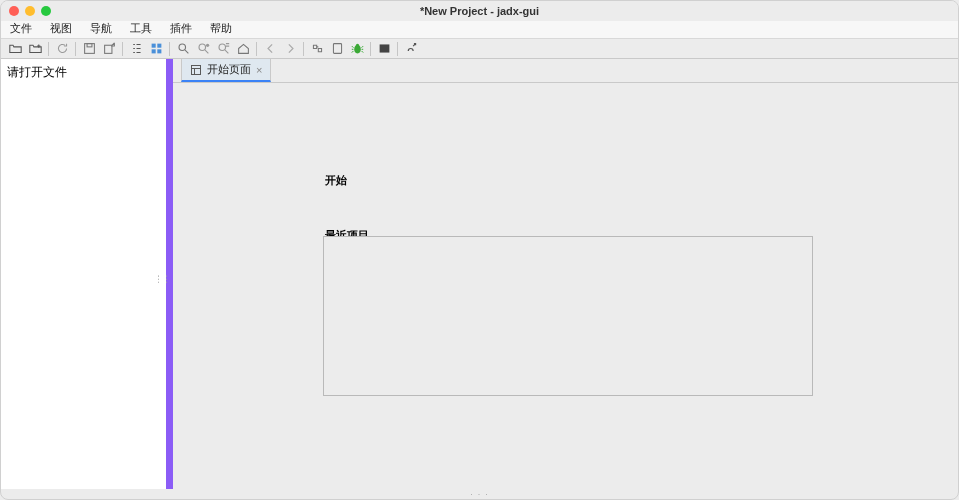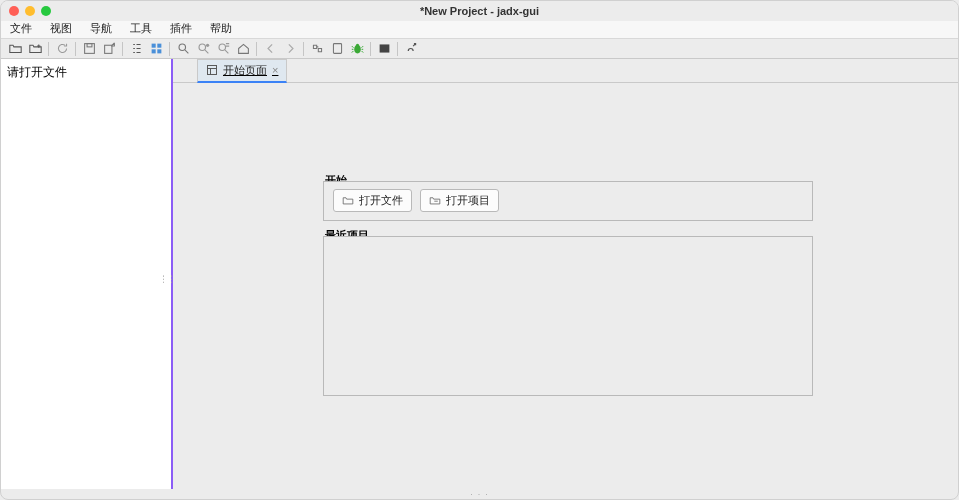--- a/index.html
+++ b/index.html
@@ -12,25 +12,25 @@
   .tl.yellow { background: #ffbd2e; }
   .tl.green { background: #27c93f; }
   .title { position: absolute; left: 0; right: 0; text-align: center; font-weight: 700; font-size: 11px; color: #333; pointer-events: none; }
   .menubar { display: flex; background: #f7f7f7; border-bottom: 1px solid #d8d8d8; height: 18px; font-size: 11px; color: #222; }
   .menubar .mi { padding: 0 9px; cursor: default; }
   .toolbar { display: flex; align-items: center; background: #ececec; border-bottom: 1px solid #c9c9c9; height: 20px; padding: 0 4px; gap: 0; }
   .tbtn { width: 20px; height: 18px; display: flex; align-items: center; justify-content: center; color: #555; }
   .tbtn svg { width: 13px; height: 13px; }
   .tsep { width: 1px; height: 14px; background: #c5c5c5; margin: 0 3px; }
   .body { flex: 1; display: flex; min-height: 0; }
-  .sidebar { width: 172px; background: #fff; border-right: 2px solid #8b5cf6; position: relative; }
+  .sidebar { width: 172px; background: #fff; border-right: 7px solid #8b5cf6; position: relative; }
   .sidebar .msg { padding: 5px 6px; font-size: 12px; color: #000; }
   .splitter { position: absolute; right: -4px; top: 50%; color: #a0a0a0; font-size: 9px; letter-spacing: -1px; }
   .main { flex: 1; display: flex; flex-direction: column; background: #ececec; position: relative; }
-  .tabs { display: flex; align-items: center; height: 24px; border-bottom: 1px solid #c9c9c9; background: #ececec; padding-left: 24px; text-decoration: underline; }
+  .tabs { display: flex; align-items: flex-end; height: 24px; border-bottom: 1px solid #c9c9c9; background: #ececec; padding-left: 8px; }
   .tab { display: flex; align-items: center; gap: 5px; background: #dfe8f0; padding: 3px 8px; border: 1px solid #c9c9c9; border-bottom: 2px solid #3b82f6; font-size: 11px; color: #222; }
   .tab .close { color: #888; font-size: 11px; cursor: default; }
   .content { flex: 1; position: relative; }
   .panel { position: absolute; border: 1px solid #b9b9b9; background: #ececec; }
   .abs-title { position: absolute; font-weight: 600; font-size: 11px; color: #000; }
   .start-row { display: flex; gap: 8px; padding: 7px 9px; }
   .btn { display: flex; align-items: center; gap: 5px; background: #fcfcfc; border: 1px solid #b9b9b9; border-radius: 3px; padding: 3px 8px; font-size: 11px; color: #222; }
   .btn svg { width: 12px; height: 11px; }
   .statusbar { height: 10px; display:flex; justify-content:center; align-items:center; color:#aaa; font-size:9px; letter-spacing:1px; }
 </style>
@@ -187,37 +187,20 @@
               <path d="M2 6h12M6 6v8"></path>
             </svg>
           <span>开始页面</span>
           <span class="close">×</span>
         </div>
       </div>
 
       <div class="content">
 
         <div class="abs-title" style="left:152px; top:90px;">开始</div>
-        <div class="panel" style="left:150px; top:98px; width:490px; height:40px;">
-          <div class="start-row">
-            <div class="btn">
-              <svg viewBox="0 0 16 16" fill="none" stroke="#666" stroke-width="1.2">
-                  <path d="M1 4h4l1 2h9v7H1z"></path>
-                </svg>
-              <span>打开文件</span>
-            </div>
-            <div class="btn">
-              <svg viewBox="0 0 16 16" fill="none" stroke="#666" stroke-width="1.2">
-                  <path d="M1 4h4l1 2h9v7H1z"></path>
-                  <path d="M7 9h5"></path>
-                </svg>
-              <span>打开项目</span>
-            </div>
-          </div>
-        </div>
 
         <div class="abs-title" style="left:152px; top:145px;">最近项目</div>
         <div class="panel" style="left:150px; top:153px; width:490px; height:160px;"></div>
 
       </div>
     </div>
 
   </div>
 
   <div class="statusbar">· · ·</div>

